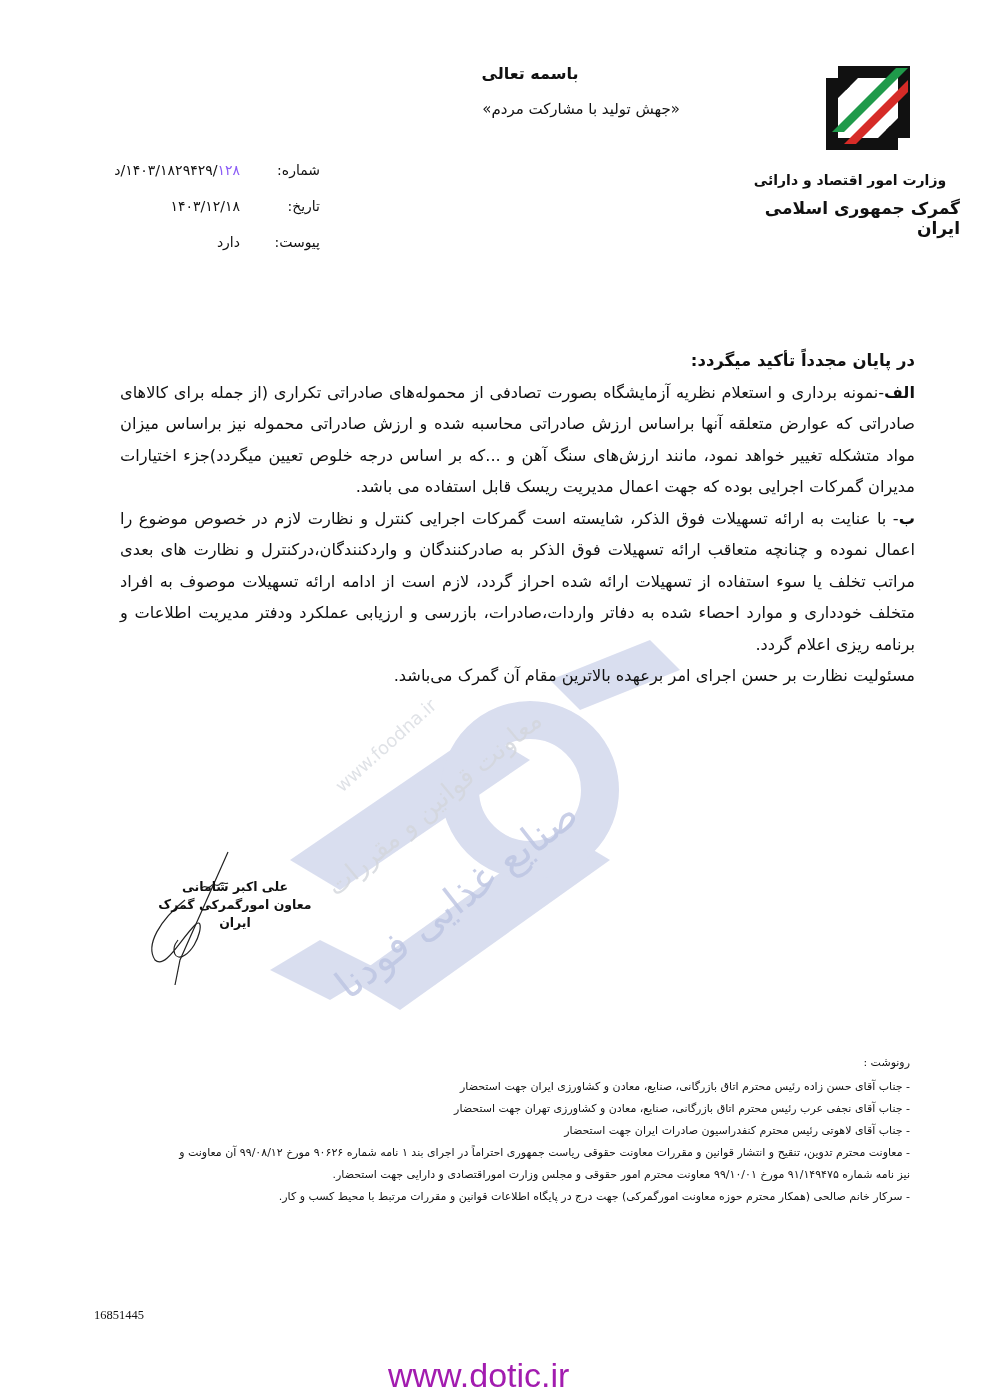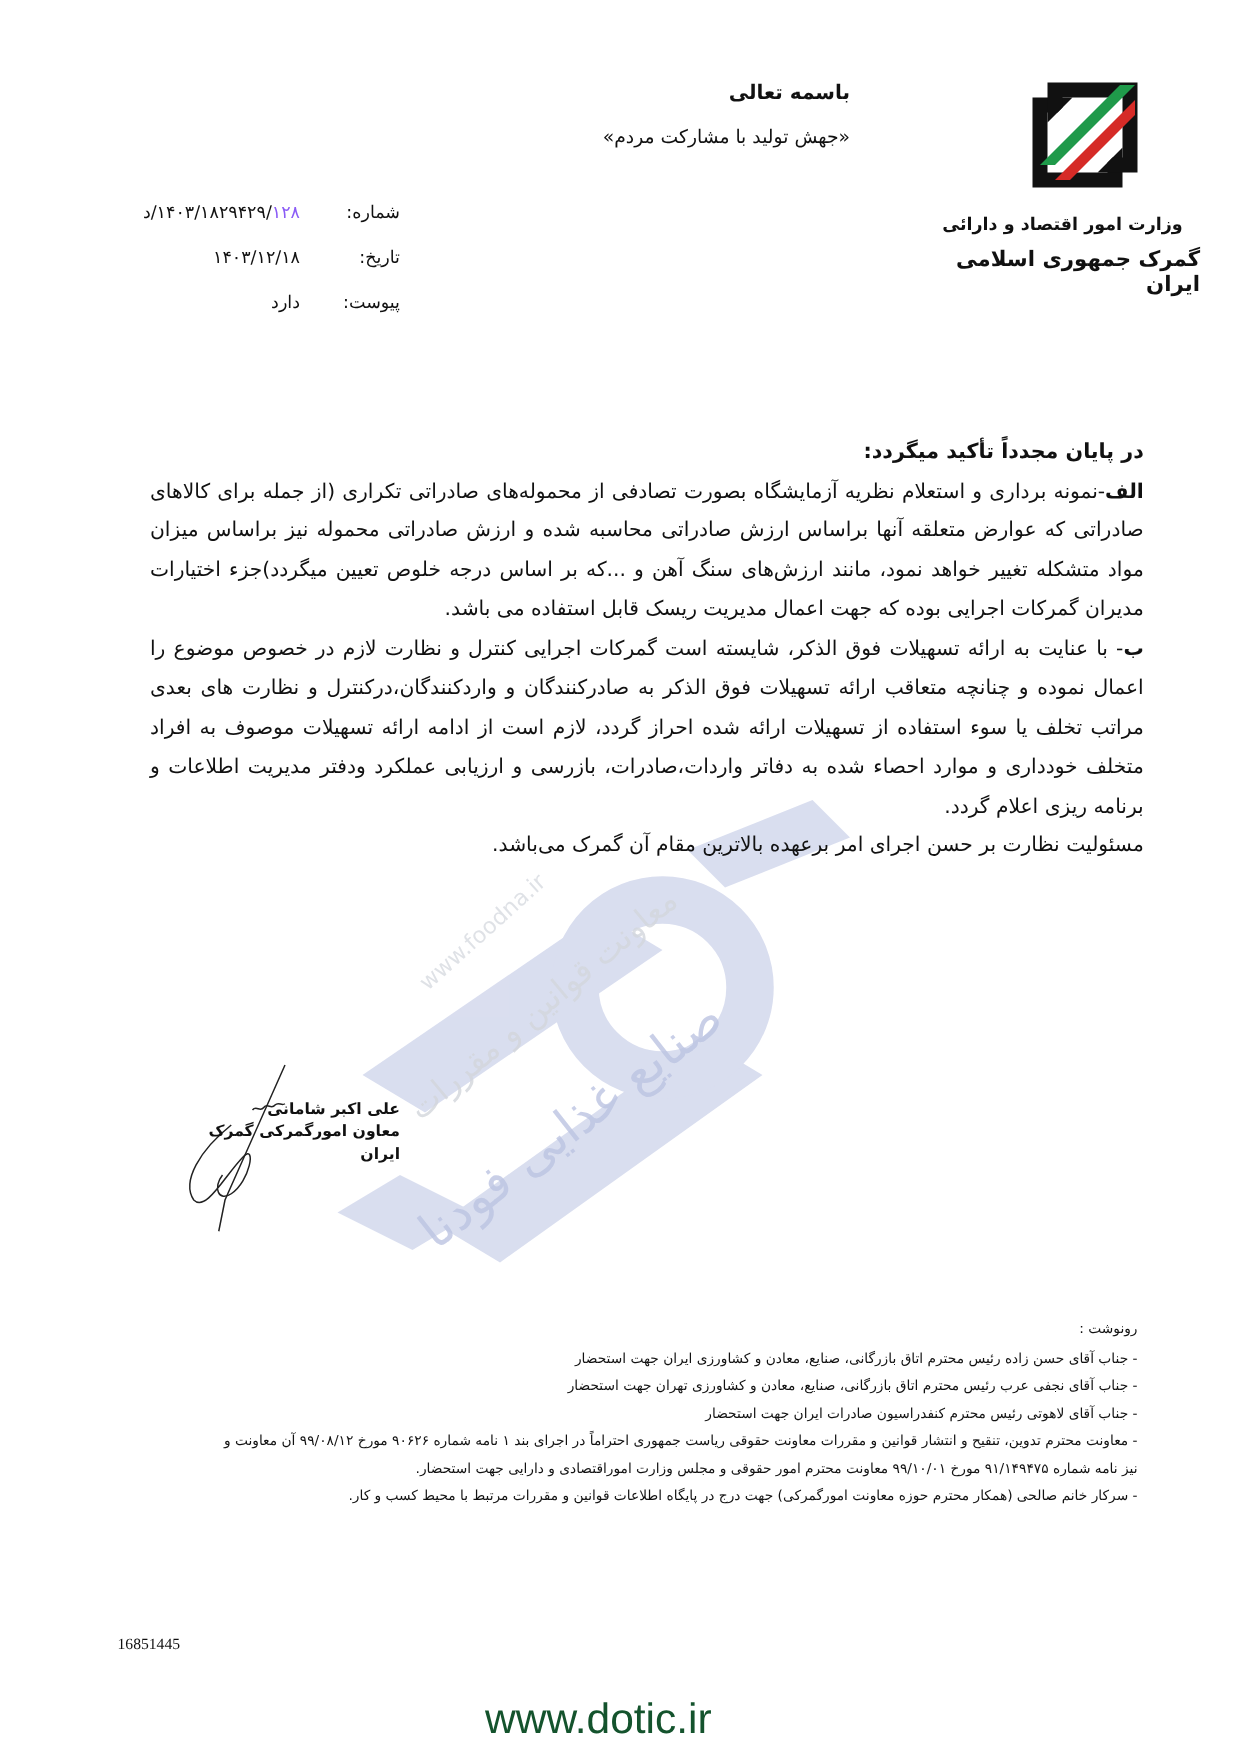--- a/index.html
+++ b/index.html
@@ -4,21 +4,21 @@
 <style>
   html, body { margin: 0; padding: 0; }
   body {
     width: 990px; height: 1400px; background: #ffffff; position: relative; overflow: hidden;
     font-family: "DejaVu Sans", sans-serif; color: #111;
   }
   .abs { position: absolute; }
   .rtl { direction: rtl; unicode-bidi: embed; }
 
   
-  .bismillah { top: 64px; left: 380px; width: 300px; text-align: right; font-weight: bold; font-size: 16px; }
+  .bismillah { top: 64px; left: 380px; width: 300px; text-align: center; font-weight: bold; font-size: 16px; }
   .slogan { top: 100px; left: 380px; width: 300px; text-align: right; font-size: 15px; }
 
   
   .logo { top: 58px; left: 818px; width: 100px; height: 100px; }
   .org1 { top: 172px; left: 740px; width: 220px; text-align: center; font-weight: bold; font-size: 14px; }
   .org2 { top: 198px; left: 730px; width: 230px; font-weight: bold; font-size: 17px; }
 
   
   .meta-row { left: 80px; width: 240px; height: 24px; font-size: 14px; }
   .meta-label { position: absolute; right: 0; top: 0; }
@@ -28,30 +28,30 @@
   
   .body-text { left: 120px; width: 795px; top: 345px; font-size: 16.2px; line-height: 31.5px; text-align: justify; }
   .body-text p { margin: 0; }
   .heading { font-weight: bold; font-size: 16.5px; }
   .bold { font-weight: bold; }
 
   
   .watermark { left: 230px; top: 640px; width: 470px; height: 420px; pointer-events: none; }
 
   
-  .sig { top: 878px; left: 150px; width: 170px; text-align: right; font-weight: bold; font-size: 12.5px; line-height: 18px; }
+  .sig { top: 878px; left: 150px; width: 170px; text-align: center; font-weight: bold; font-size: 12.5px; line-height: 18px; }
   .sig-scribble { top: 850px; left: 140px; width: 110px; height: 140px; }
 
   
   .cc { left: 90px; width: 820px; top: 1052px; font-size: 11px; line-height: 22px; }
   .cc div { white-space: nowrap; }
   .cc .cc-title { margin-bottom: 2px; }
 
   .footer-num { top: 1308px; left: 94px; font-family: "Liberation Serif", serif; font-size: 12.5px; }
-  .footer-url { top: 1356px; left: 388px; font-family: "Liberation Sans", sans-serif; font-size: 34px; color: #14532d; }
+  .footer-url { top: 1356px; left: 388px; font-family: "Liberation Sans", sans-serif; font-size: 34px; color: #a21caf; }
 </style>
 </head>
 <body>
 
 <div class="abs watermark">
   <svg width="470" height="420" viewBox="0 0 470 420">
     <g fill="#cdd3ea" opacity="0.75">
       <polygon points="40,330 90,300 150,330 100,360"></polygon>
       <polygon points="60,220 250,90 300,120 110,250"></polygon>
       <polygon points="120,340 330,190 380,220 170,370"></polygon>

